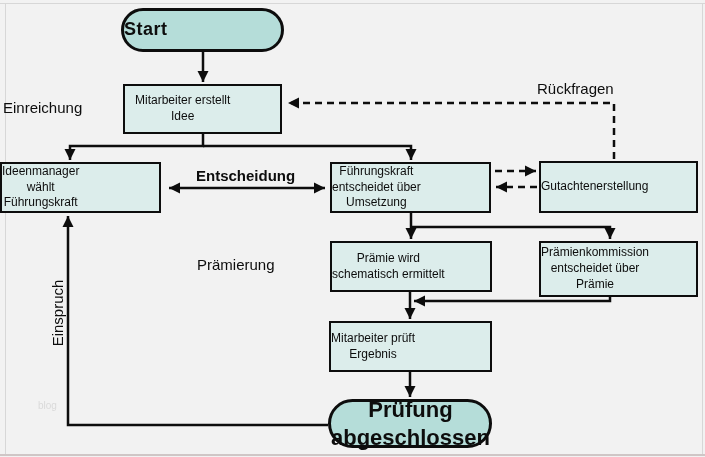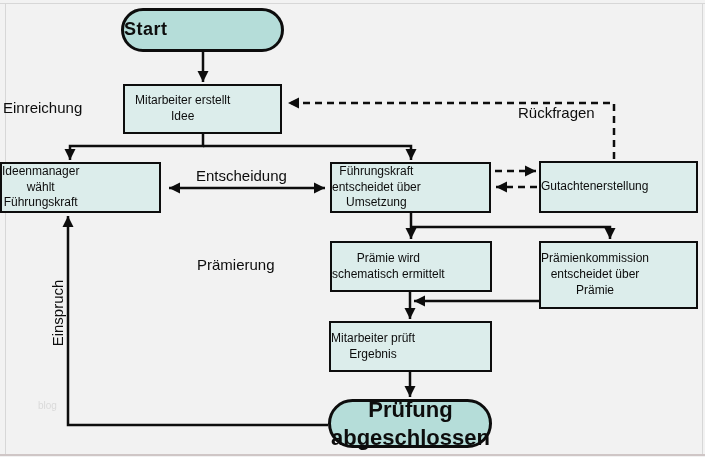--- a/index.html
+++ b/index.html
@@ -112,41 +112,41 @@
 
   <div class="node" style="left:330px;top:241px;width:162px;height:51px;">
     <span>Prämie wird
 schematisch ermittelt</span>
   </div>
 
   <div class="node" style="left:539px;top:161px;width:159px;height:52px;">
     <span>Gutachtenerstellung</span>
   </div>
 
-  <div class="node" style="left:539px;top:241px;width:159px;height:68px;">
+  <div class="node" style="left:539px;top:241px;width:159px;height:56px;">
     <span>Prämienkommission
 entscheidet über
 Prämie</span>
   </div>
 
   <div class="node" style="left:329px;top:321px;width:163px;height:51px;">
     <span>Mitarbeiter prüft
 Ergebnis</span>
   </div>
 
   <div class="node terminal end" style="left:328px;top:399px;width:164px;height:49px;">
     <span>Prüfung
 abgeschlossen</span>
   </div>
 
   <div class="sec-label" style="left:3px;top:99px;">Einreichung</div>
 
-  <div class="sec-label" style="left:196px;top:167px;">Entscheidung</div>
+  <div class="sec-label" style="left:196px;top:167px;font-weight:bold;">Entscheidung</div>
 
   <div class="sec-label" style="left:197px;top:256px;">Prämierung</div>
 
-  <div class="sec-label" style="left:518px;top:80px;margin-top:24px;">Rückfragen</div>
+  <div class="sec-label" style="left:537px;top:80px;">Rückfragen</div>
 
   <div class="sec-label vlabel">Einspruch</div>
 
   <div class="watermark">blog</div>
 
 </div>
 
 </body></html>

